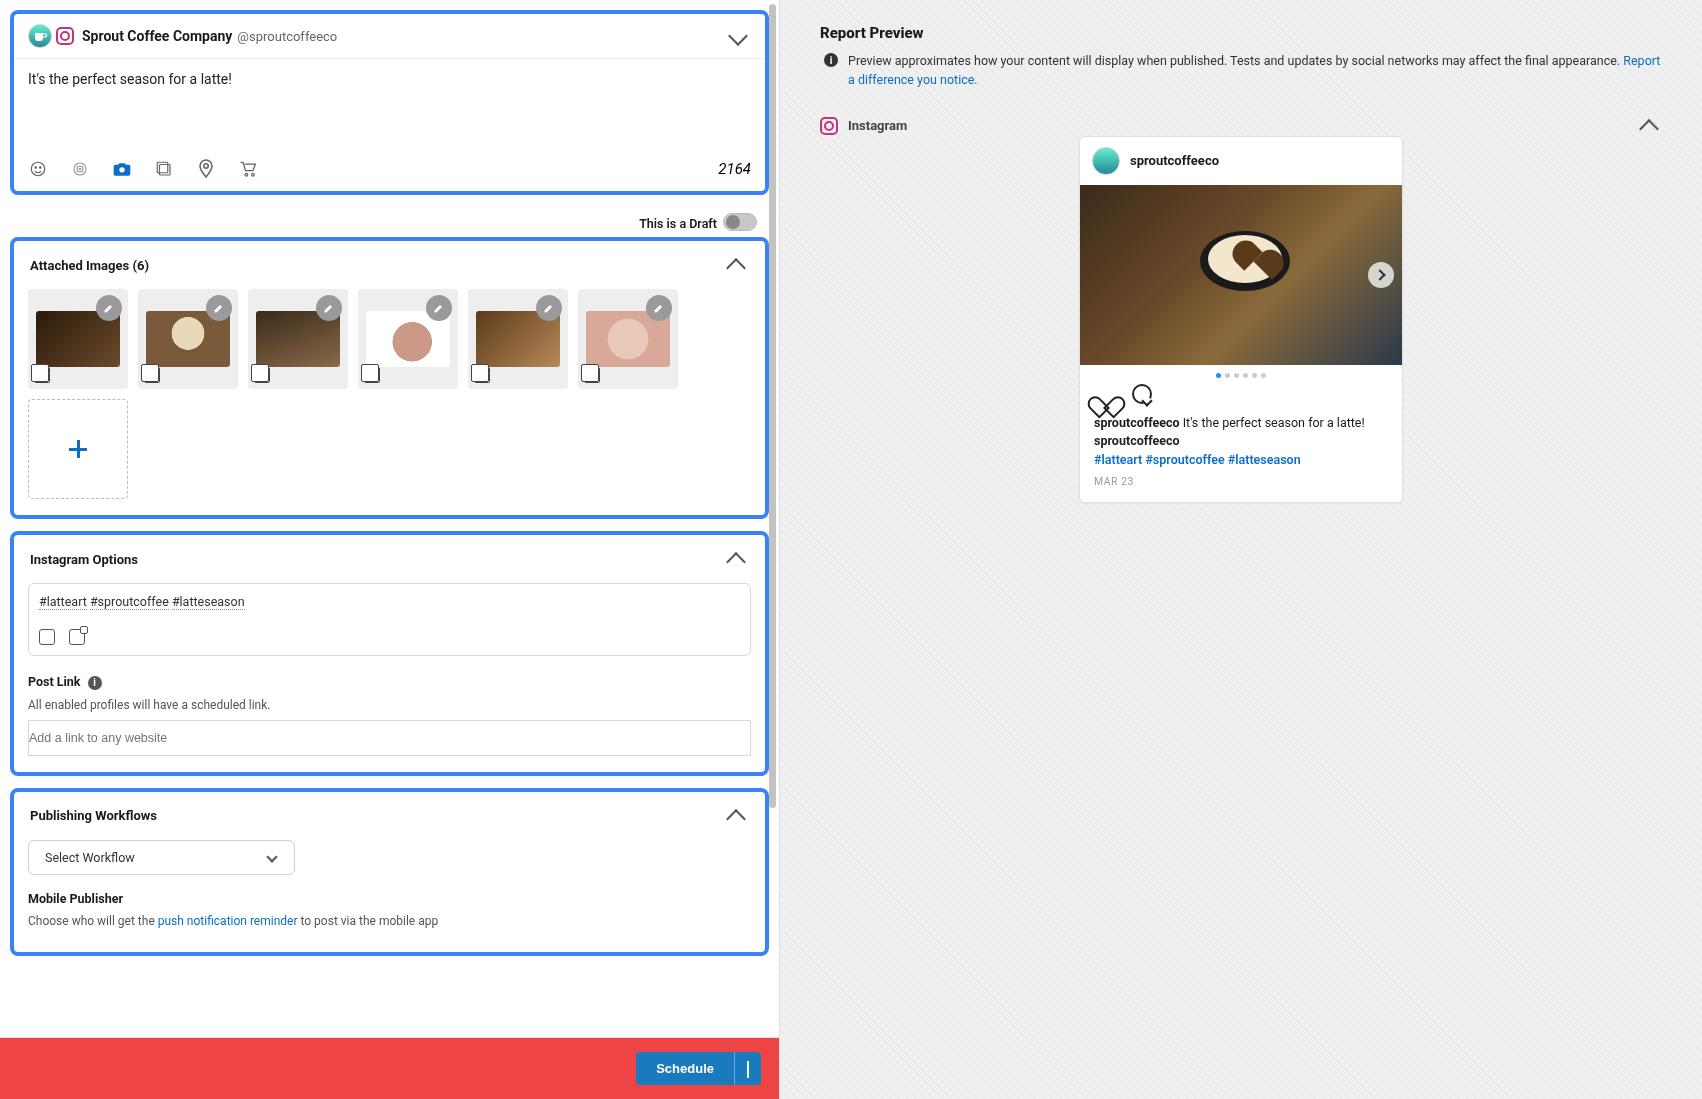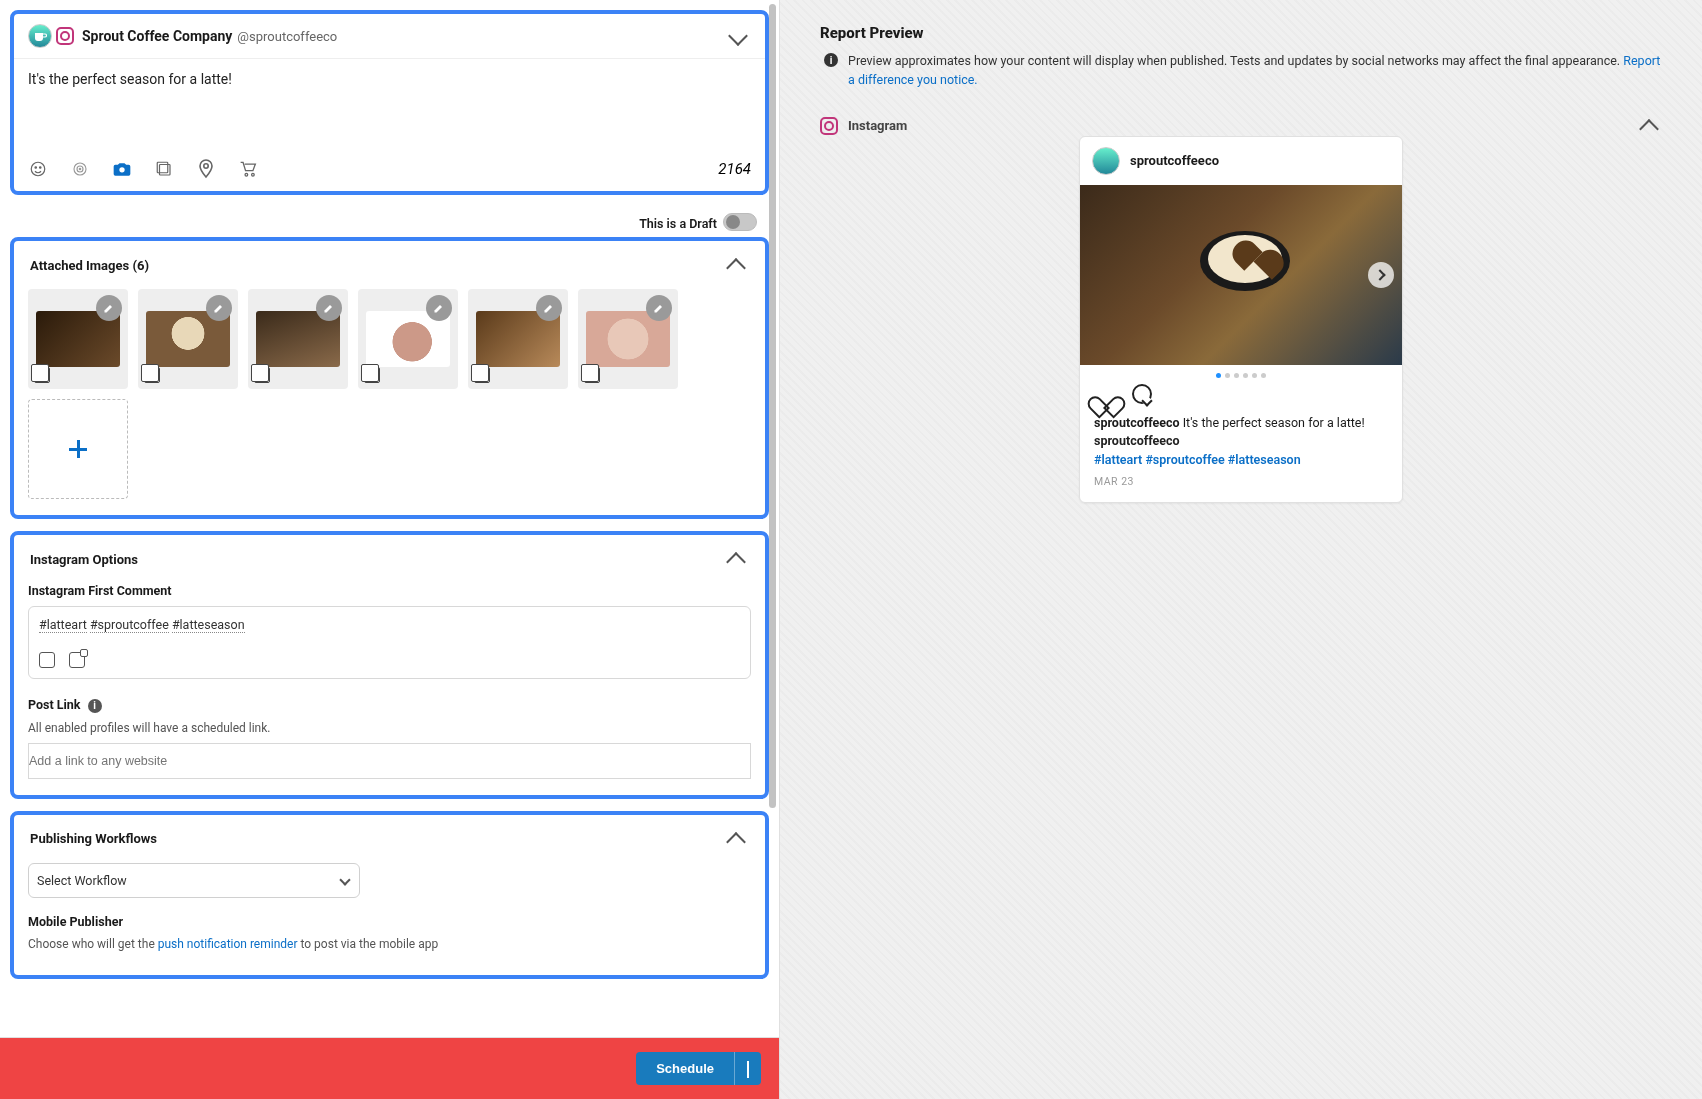--- a/index.html
+++ b/index.html
@@ -96,21 +96,21 @@
   .sublabel{color:#555;font-size:12px;margin-bottom:8px;}
   .comment-box{border:1px solid #d8d8d8;border-radius:6px;padding:10px 10px;}
   .comment-text{font-size:12.5px;color:#333;}
   .comment-text span{border-bottom:1px dotted #888;}
   .comment-tools{display:flex;gap:14px;margin-top:20px;}
   .small-ic{width:16px;height:16px;border:1.5px solid #555;border-radius:3px;cursor:pointer;}
   .input-text{
     width:100%;border:1px solid #d8d8d8;border-radius:0;padding:10px 0;font-size:12.5px;color:#777;
   }
   .select-box{
-    width:332px;border:1px solid #d0d0d0;border-radius:6px;padding:9px 8px;font-size:12.5px;
+    width:267px;border:1px solid #d0d0d0;border-radius:6px;padding:9px 16px;font-size:12.5px;
     display:flex;align-items:center;color:#333;cursor:pointer;
   }
   .select-box .chev-down{width:8px;height:8px;margin-right:2px;}
   .info-ic{display:inline-flex;width:14px;height:14px;border-radius:50%;background:#555;color:#fff;align-items:center;justify-content:center;font-size:10px;font-weight:700;margin-left:4px;}
   .link{color:#0b6fc7;cursor:pointer;}
   .action-bar{
     border-top:1px solid #e0e0e0;padding:14px 18px;display:flex;justify-content:flex-end;gap:0;background:#ef4444;
   }
   .btn-primary{
     background:#197bbd;color:#fff;border:none;border-radius:4px 0 0 4px;padding:9px 20px;font-weight:600;font-size:13px;cursor:pointer;
@@ -306,21 +306,20 @@
       </div>
     </div>
 
     <div class="card">
       <div class="section-header">
         <span>Instagram Options</span>
         <span class="spacer"></span>
         <span class="chev-down chev-up"></span>
       </div>
       <div class="section-body">
-        <span class="label">Instagram First Comment</span>
         <div class="comment-box">
           <div class="comment-text">
             <span>#latteart</span>
             <span>#sproutcoffee</span>
             <span>#latteseason</span>
           </div>
           <div class="comment-tools">
             <span class="small-ic"></span>
             <span class="small-ic" style="position:relative;">
                 <span style="position:absolute;top:-4px;right:-4px;width:8px;height:8px;border:1.5px solid #555;border-radius:2px;background:#fff;"></span>

